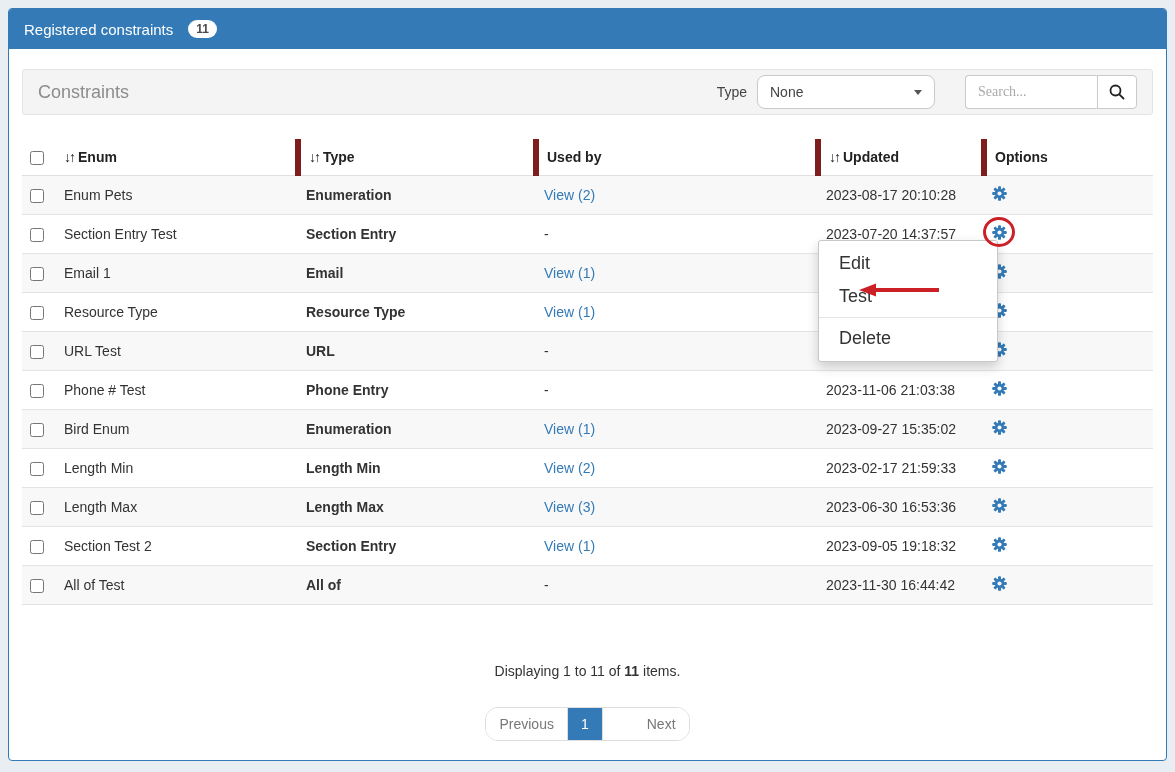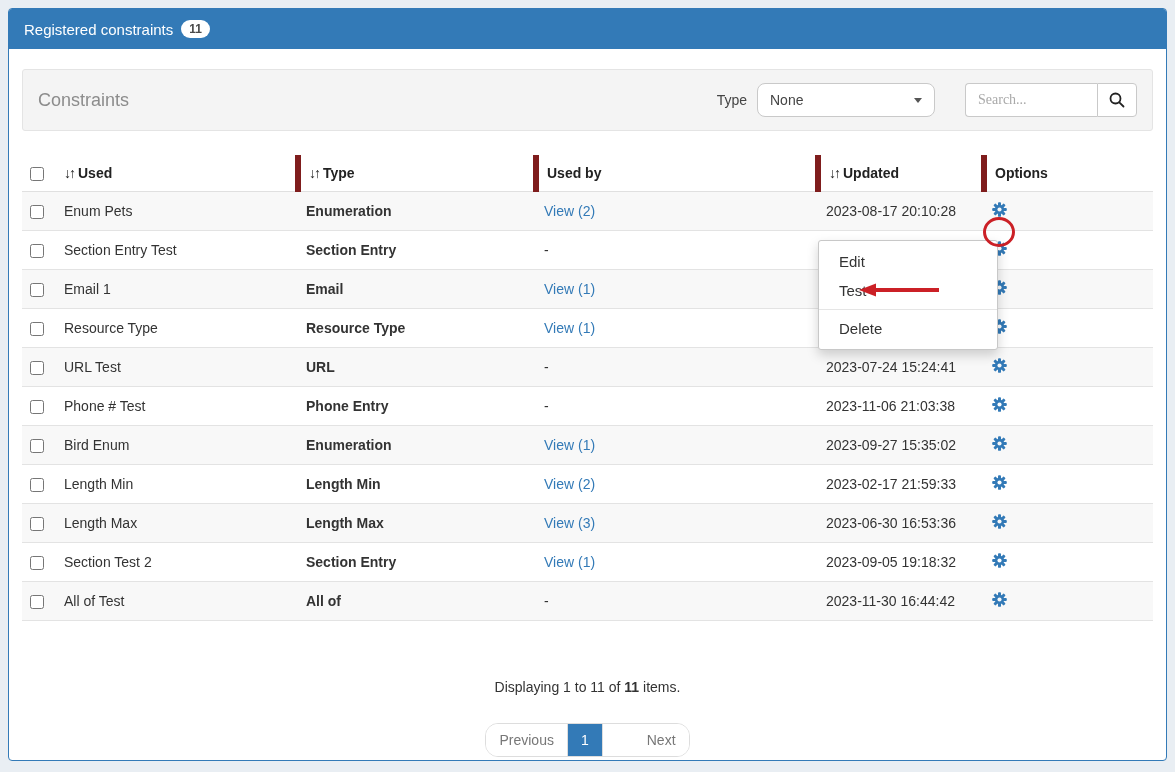--- a/index.html
+++ b/index.html
@@ -12,33 +12,33 @@
     overflow:hidden;
   }
   .panel {
     position:absolute; left:8px; top:8px; width:1159px; height:753px;
     background:#fff; border:1px solid #337ab7; border-radius:4px;
   }
   .panel-heading {
     background:#337ab7; color:#fff;
     border-radius:3px 3px 0 0;
     padding:9px 15px; font-size:15px;
-    display:flex; align-items:center; gap:8px;
+    display:flex; align-items:center; gap:15px;
     height:40px;
   }
   .badge {
     background:#fff; color:#4a4a4a; font-size:12px; font-weight:bold;
     padding:2px 8px; border-radius:10px; line-height:14px;
   }
   .panel-body { padding:20px 13px 0 13px; }
 
   
   .toolbar {
     background:#f4f4f4; border:1px solid #e4e4e4; border-radius:3px;
-    padding:4px 15px; display:flex; align-items:center; height:62px;
+    padding:4px 15px; display:flex; align-items:center; height:46px;
   }
   .toolbar-title { font-size:18px; color:#8c8c8c; }
   .toolbar-spacer { flex:1; }
   .type-label { color:#444; margin-right:10px; }
   .select {
     width:178px; height:34px; background:#fff; border:1px solid #c9c9c9;
     border-radius:8px; display:flex; align-items:center; padding:0 12px;
     color:#444; cursor:default;
   }
   .select .caret-down {
@@ -97,21 +97,21 @@
   .page-btn.prev { border-right:1px solid #ddd; }
   .page-btn.next { border-left:1px solid #ddd;padding-left:44px; }
   .page-btn.active { background:#337ab7; color:#fff; min-width:32px; text-align:center; }
 
   
   .context-menu {
     position:absolute; left:818px; top:240px; width:180px; z-index:10;
     background:#fff; border:1px solid #c8c8c8; border-radius:3px;
     box-shadow:0 5px 12px rgba(0,0,0,.18); padding:6px 0;
   }
-  .menu-item { padding:6px 20px; font-size:15px; color:#333; cursor:pointer; }
+  .menu-item { padding:6px 20px; font-size:18px; color:#333; cursor:pointer; }
   .menu-divider { height:1px; background:#e5e5e5; margin:4px 0; }
   .red-circle {
     position:absolute; left:983px; top:217px; width:32px; height:30px;
     border:3px solid #cb2026; border-radius:50%; z-index:11; pointer-events:none;
   }
   .red-arrow { position:absolute; left:856px; top:281px; z-index:12; pointer-events:none; }
 </style>
 </head>
 <body>
 
@@ -159,21 +159,21 @@
             <line x1="11.3" y1="11.3" x2="15.5" y2="15.5"></line>
           </svg>
         </button>
       </div>
     </div>
 
     <table>
       <thead>
         <tr>
           <th class="c-cb"><span class="cb"></span></th>
-          <th class="c-name"><span class="sort-icon">↓↑</span><span>Used</span></th>
+          <th class="c-name"><span class="sort-icon">↓↑</span><span>Enum</span></th>
           <th class="c-type sep"><span class="sort-icon">↓↑</span><span>Type</span></th>
           <th class="c-used sep"><span>Used by</span></th>
           <th class="c-upd sep"><span class="sort-icon">↓↑</span><span>Updated</span></th>
           <th class="sep"><span>Options</span></th>
         </tr>
       </thead>
       <tbody>
         <tr>
           <td class="c-cb"><span class="cb"></span></td>
           <td class="c-name">Enum Pets</td>

